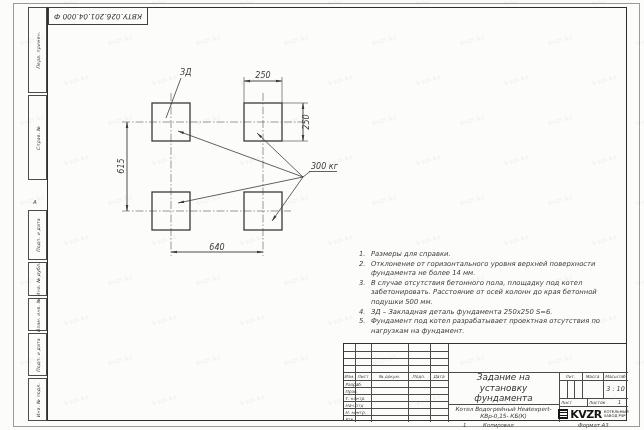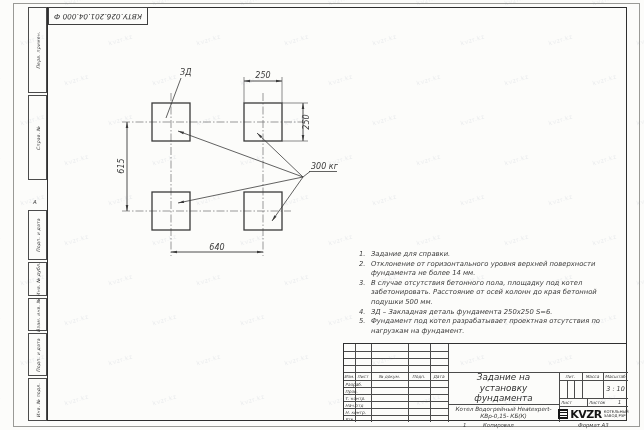--- a/index.html
+++ b/index.html
@@ -167,21 +167,21 @@
     <text transform="translate(214,67) rotate(-90)" text-anchor="middle" font-size="8">250</text>
     <text transform="translate(28.5,111) rotate(-90)" text-anchor="middle" font-size="8">615</text>
     <text x="122" y="194.5" text-anchor="middle" font-size="8">640</text>
     <text x="85" y="20" text-anchor="start" font-size="8">ЗД</text>
     <text x="216" y="113.5" text-anchor="start" font-size="8">300 кг</text>
   </svg>
 
   <div class="notes">
     <div class="note">
       <span class="nnum">1.</span>
-      <span class="ntext">Задание для справки.</span>
+      <span class="ntext">Размеры для справки.</span>
       </div>
     <div class="note">
       <span class="nnum">2.</span>
       <span class="ntext">Отклонение от горизонтального уровня верхней поверхности фундамента не более 14 мм.</span>
       </div>
     <div class="note">
       <span class="nnum">3.</span>
       <span class="ntext">В случае отсутствия бетонного пола, площадку под котел забетонировать. Расстояние от осей колонн до края бетонной подушки 500 мм.</span>
       </div>
     <div class="note">

